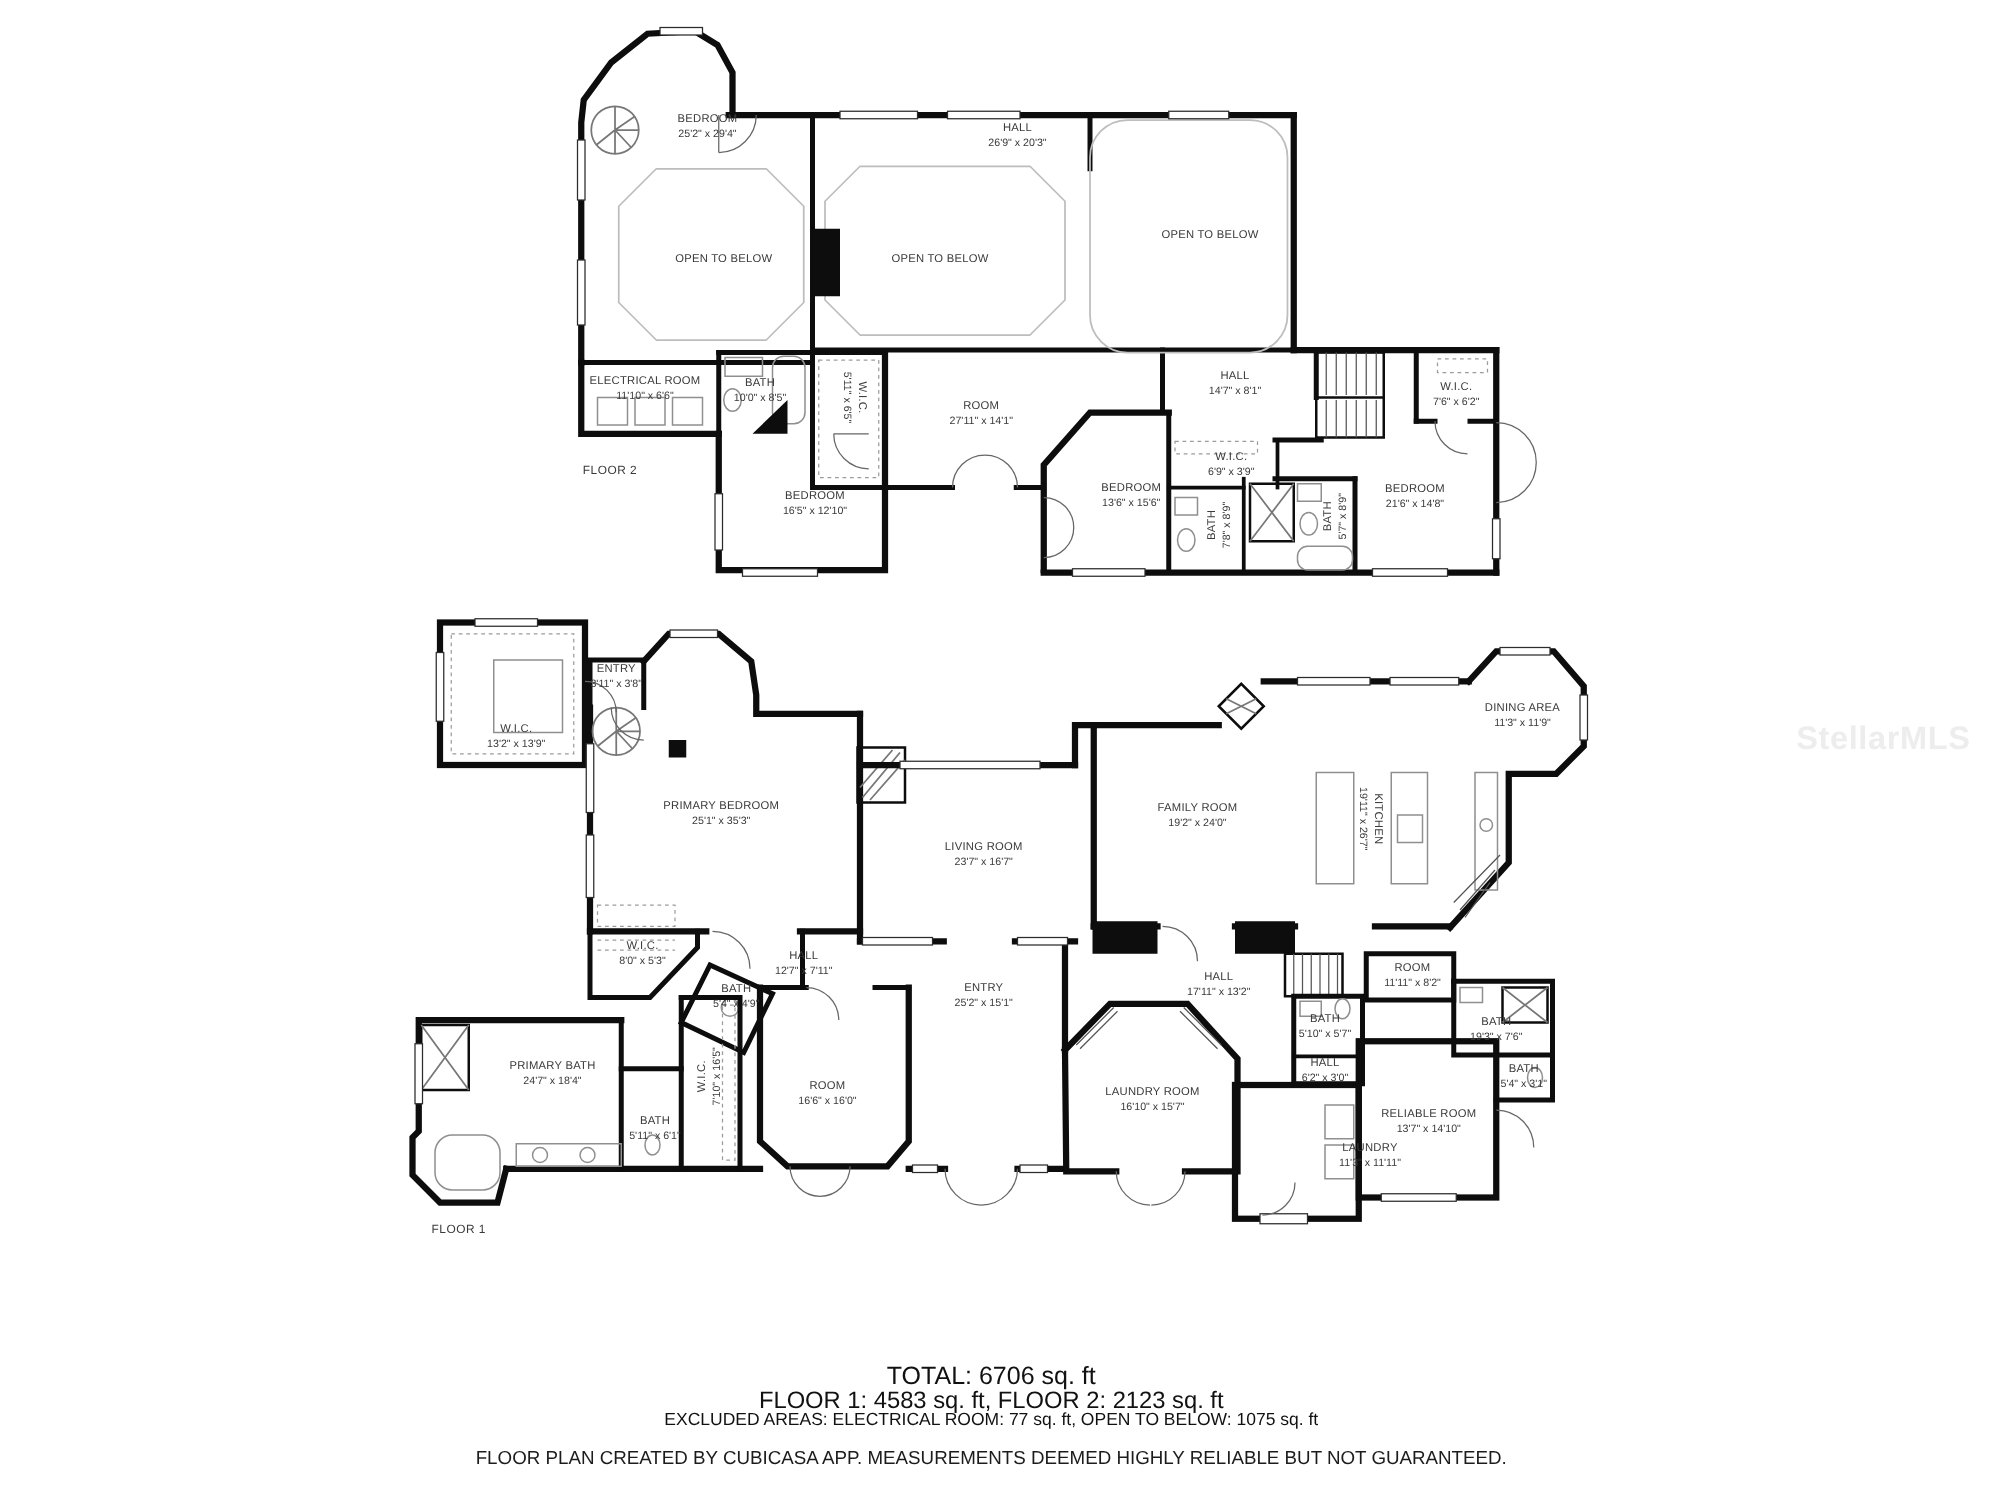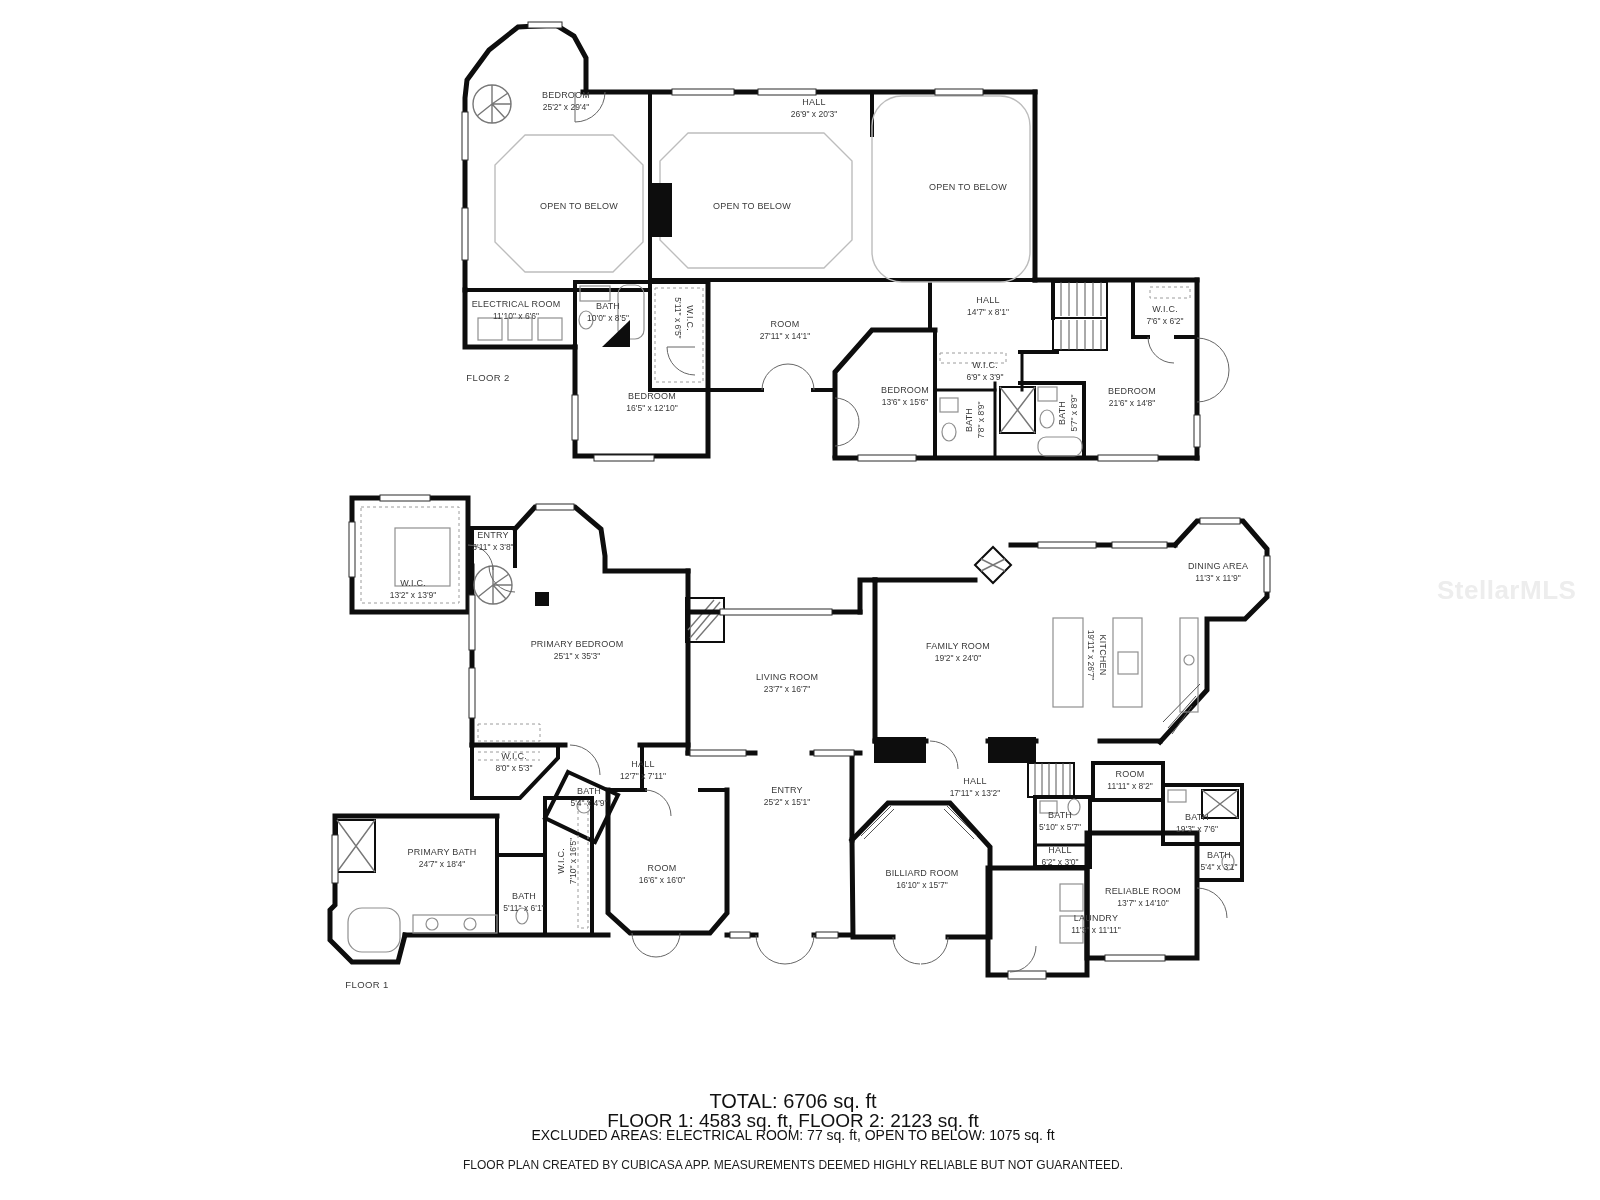--- a/index.html
+++ b/index.html
@@ -22,21 +22,21 @@
   .lbl .dims{font-size:8.5px;}
   .vcw{transform:translate(-50%,-50%) rotate(90deg);}
   .vccw{transform:translate(-50%,-50%) rotate(-90deg);}
   .floor-tag{position:absolute;transform:translate(-50%,-50%);font-size:9.5px;color:#3a3a3a;
        letter-spacing:.4px;white-space:nowrap;}
   .sum{position:absolute;left:793px;transform:translateX(-50%);white-space:nowrap;
        color:#111;text-align:center;}
   .sum-total{top:1090px;font-size:20px;font-weight:normal;}
   .sum-floors{top:1110px;font-size:19px;}
   .sum-excl{top:1127px;font-size:14px;}
-  .sum-foot{top:1158px;font-size:12px;color:#1c1c1c;}
+  .sum-foot{top:1158px;font-size:15px;color:#1c1c1c;}
   .watermark{position:absolute;left:1437px;top:575px;font-size:26px;color:#ededed;
        letter-spacing:.5px;font-weight:bold;}
 </style>
 </head>
 <body>
 
 <svg width="1600" height="1200" viewBox="0 0 1600 1200">
 
   <g>
 
@@ -402,21 +402,21 @@
   </div>
 <div class="lbl" style="left:1060px;top:821px">
     <div class="nm">BATH</div>
     <div class="dims">5'10" x 5'7"</div>
   </div>
 <div class="lbl" style="left:1060px;top:856px">
     <div class="nm">HALL</div>
     <div class="dims">6'2" x 3'0"</div>
   </div>
 <div class="lbl" style="left:922px;top:879px">
-    <div class="nm">BILLIARD ROOM</div>
+    <div class="nm">LAUNDRY ROOM</div>
     <div class="dims">16'10" x 15'7"</div>
   </div>
 <div class="lbl" style="left:1096px;top:924px">
     <div class="nm">LAUNDRY</div>
     <div class="dims">11'3" x 11'11"</div>
   </div>
 <div class="lbl" style="left:1143px;top:897px">
     <div class="nm">RELIABLE ROOM</div>
     <div class="dims">13'7" x 14'10"</div>
   </div>

